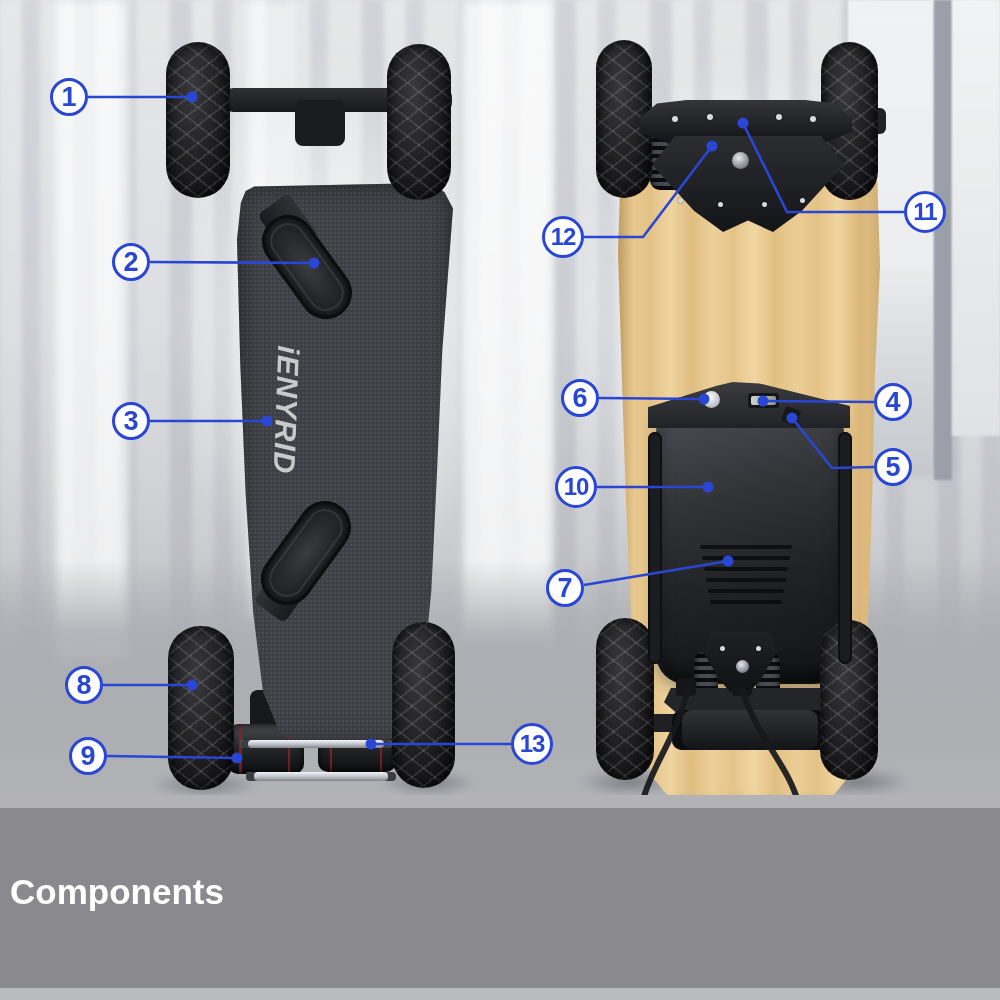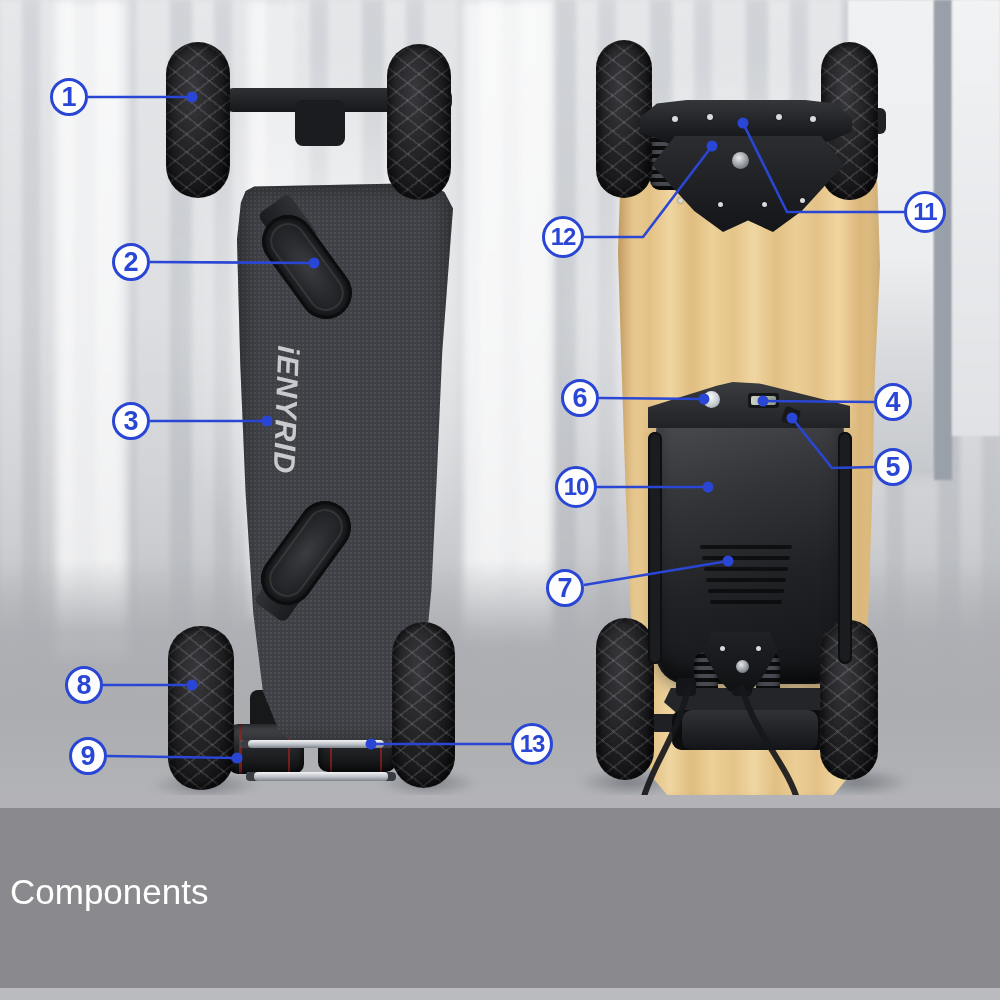--- a/index.html
+++ b/index.html
@@ -76,21 +76,21 @@
   
   .overlay{position:absolute;left:0;top:0;z-index:30;pointer-events:none;}
   .co{position:absolute;box-sizing:border-box;background:rgba(255,255,255,.97);border:3px solid #2a46d4;
       border-radius:50%;display:flex;align-items:center;justify-content:center;color:#2a46d4;font-weight:bold;z-index:40;}
   .co.s1{width:38px;height:38px;font-size:27px;}
   .co.s2{width:42px;height:42px;font-size:24px;letter-spacing:-1px;}
   
   .strip-top{left:0;top:795px;width:1000px;height:13px;background:#b3b3b7;z-index:50;}
   .legend{left:0;top:808px;width:1000px;height:180px;background:#8a898e;z-index:50;}
   .strip-bottom{left:0;top:988px;width:1000px;height:12px;background:#babbbf;z-index:50;}
-  .legend-title{position:absolute;left:10px;top:64px;color:#fff;font-size:35px;font-weight:normal;letter-spacing:0px;}
+  .legend-title{position:absolute;left:10px;top:64px;color:#fff;font-size:35px;font-weight:bold;letter-spacing:0px;}
   .litem{position:absolute;color:#fff;font-size:24px;letter-spacing:-0.3px;white-space:nowrap;}
   .litem .n{margin-right:10px;}
 </style>
 </head>
 <body>
 
 <div class="stage">
 
   <div class="abs streaks"></div>
   <div class="abs brightcol" style="left:56px;top:0;width:72px;height:660px;background:rgba(255,255,255,.7);"></div>

